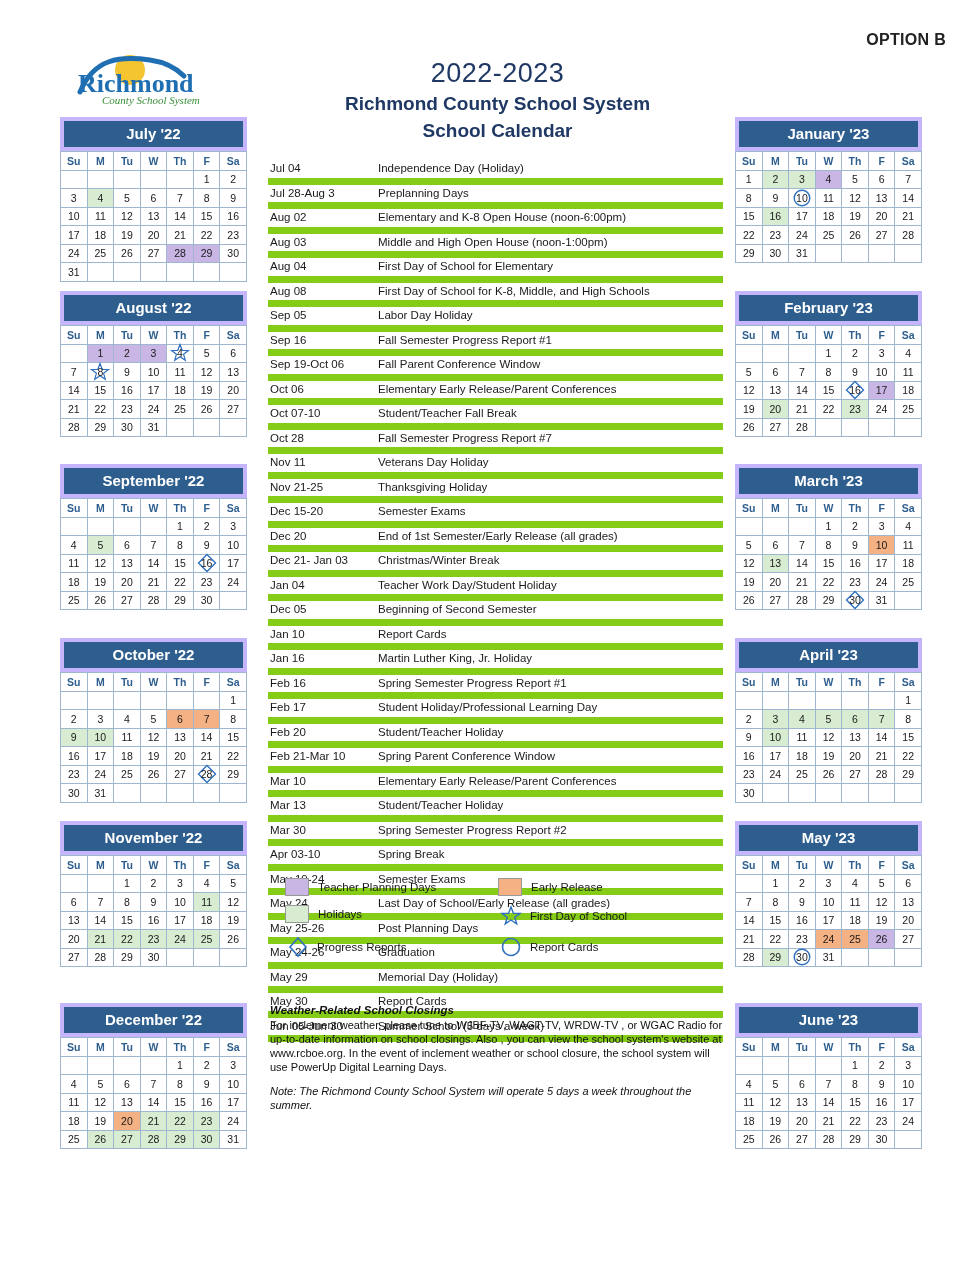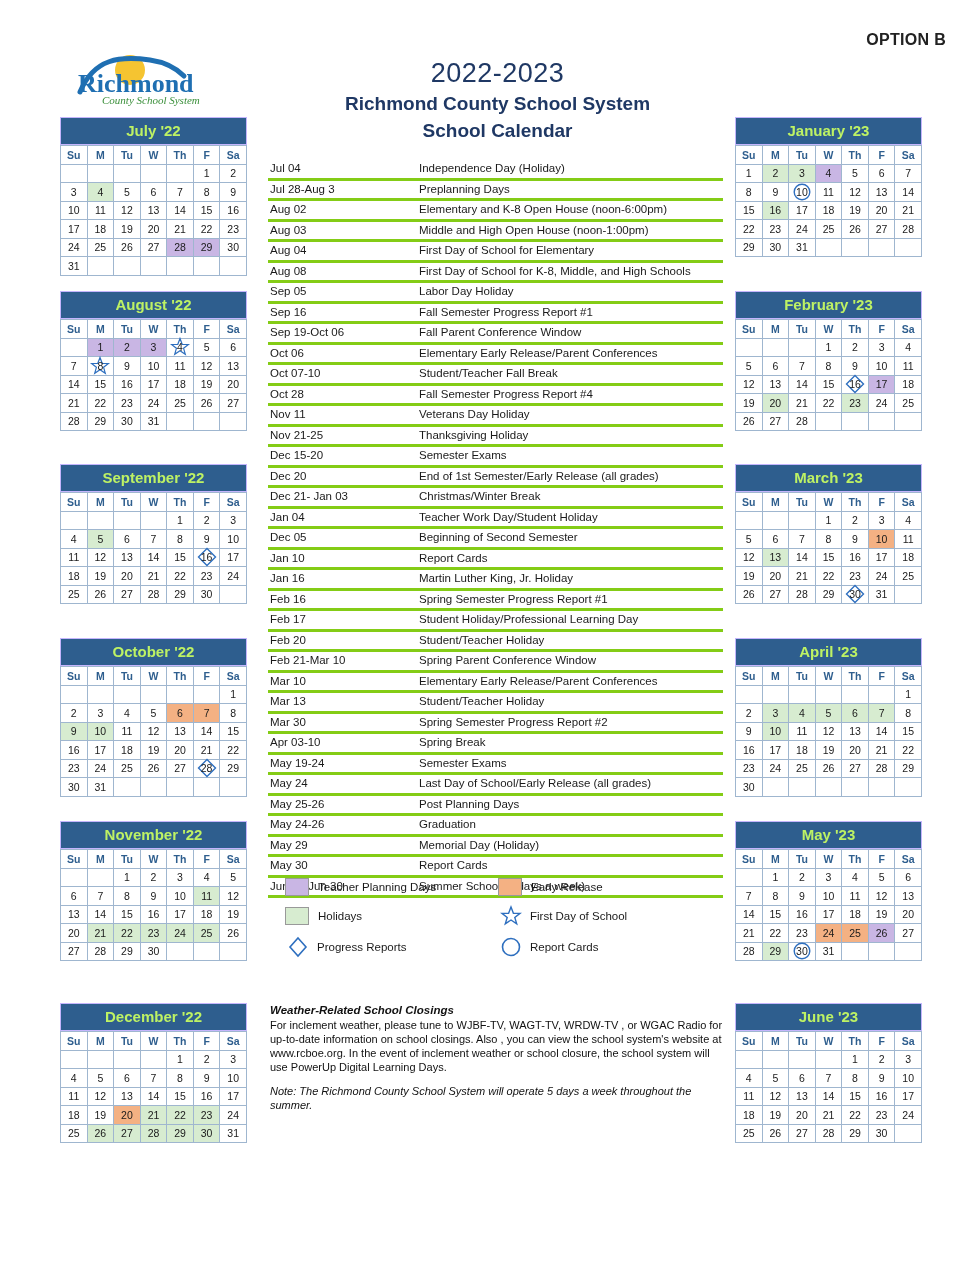--- a/index.html
+++ b/index.html
@@ -15,45 +15,45 @@
   
   .logo{position:absolute;left:72px;top:52px;width:175px;height:62px;}
   .logo svg{display:block;}
   
   .title-block{position:absolute;left:270px;top:58px;width:455px;text-align:center;}
   .title-year{font-size:27px;font-weight:normal;color:#1F3864;letter-spacing:.5px;}
   .title-line{font-size:19px;font-weight:bold;color:#1F3864;margin-top:3px;line-height:1.25;}
   
   .month{position:absolute;width:187px;}
   .month .mhead{
-    background:#2E5E8E;color:#bef264;text-align:center;font-weight:bold;font-size:15px;
-    padding:4px 0 5px;border:1px solid #c4b5fd;
+    background:#2E5E8E;color:#ffffff;text-align:center;font-weight:bold;font-size:15px;
+    padding:4px 0 5px;border:4px solid #c4b5fd;
   }
   table.cal{border-collapse:collapse;width:100%;table-layout:fixed;}
   table.cal td,table.cal th{
     border:1px solid #9fb6cf;height:17.5px;text-align:center;font-size:10.5px;
     padding:0;vertical-align:middle;color:#1a1a1a;
   }
   table.cal th{font-weight:bold;color:#2E5E8E;background:#fff;font-size:10.5px;}
   .cell{position:relative;height:100%;width:100%;display:flex;align-items:center;justify-content:center;}
   td.planning{background:#c9b6e4;}
   td.holiday{background:#d7ecd0;}
   td.early{background:#f4b183;}
   td span.num{position:relative;z-index:3;}
   
   .marker{position:absolute;left:50%;top:50%;transform:translate(-50%,-50%);z-index:2;pointer-events:none;}
   .marker svg{display:block;}
   
   .events{position:absolute;left:268px;top:160px;width:455px;}
-  .ev{display:flex;border-bottom:3px solid #84cc16;font-size:11.5px;line-height:1.0;gap:41px;}
+  .ev{display:flex;border-bottom:7px solid #84cc16;font-size:11.5px;line-height:1.0;}
   .ev .d{width:104px;padding:3px 0 3px 2px;white-space:nowrap;}
   .ev .t{flex:1;padding:3px 0 3px 4px;}
   
   .legend{position:absolute;left:270px;top:878px;width:450px;font-size:11.5px;}
-  .lrow{display:flex;align-items:center;margin-bottom:9px;padding-left:15px;}
+  .lrow{display:flex;align-items:flex-start;margin-bottom:9px;padding-left:15px;}
   .lcol{width:213px;display:flex;align-items:center;}
   .swatch{width:22px;height:16px;border:1px solid #999;margin-right:9px;}
   .sw-plan{background:#c9b6e4;}
   .sw-hol{background:#d7ecd0;}
   .sw-early{background:#f4b183;}
   .icn{width:26px;margin-right:6px;display:flex;justify-content:center;}
   
   .weather{position:absolute;left:270px;top:1003px;width:455px;font-size:11px;line-height:1.25;color:#111;}
   .weather .wt{font-weight:bold;font-style:italic;font-size:11.5px;margin-bottom:2px;}
   .weather .note{margin-top:11px;font-style:italic;}
@@ -2404,21 +2404,21 @@
     <div class="ev">
       <div class="d">Oct 06</div>
       <div class="t">Elementary Early Release/Parent Conferences</div>
     </div>
     <div class="ev">
       <div class="d">Oct 07-10</div>
       <div class="t">Student/Teacher Fall Break</div>
     </div>
     <div class="ev">
       <div class="d">Oct 28</div>
-      <div class="t">Fall Semester Progress Report #4</div>
+      <div class="t">Fall Semester Progress Report #7</div>
     </div>
     <div class="ev">
       <div class="d">Nov 11</div>
       <div class="t">Veterans Day Holiday</div>
     </div>
     <div class="ev">
       <div class="d">Nov 21-25</div>
       <div class="t">Thanksgiving Holiday</div>
     </div>
     <div class="ev">

